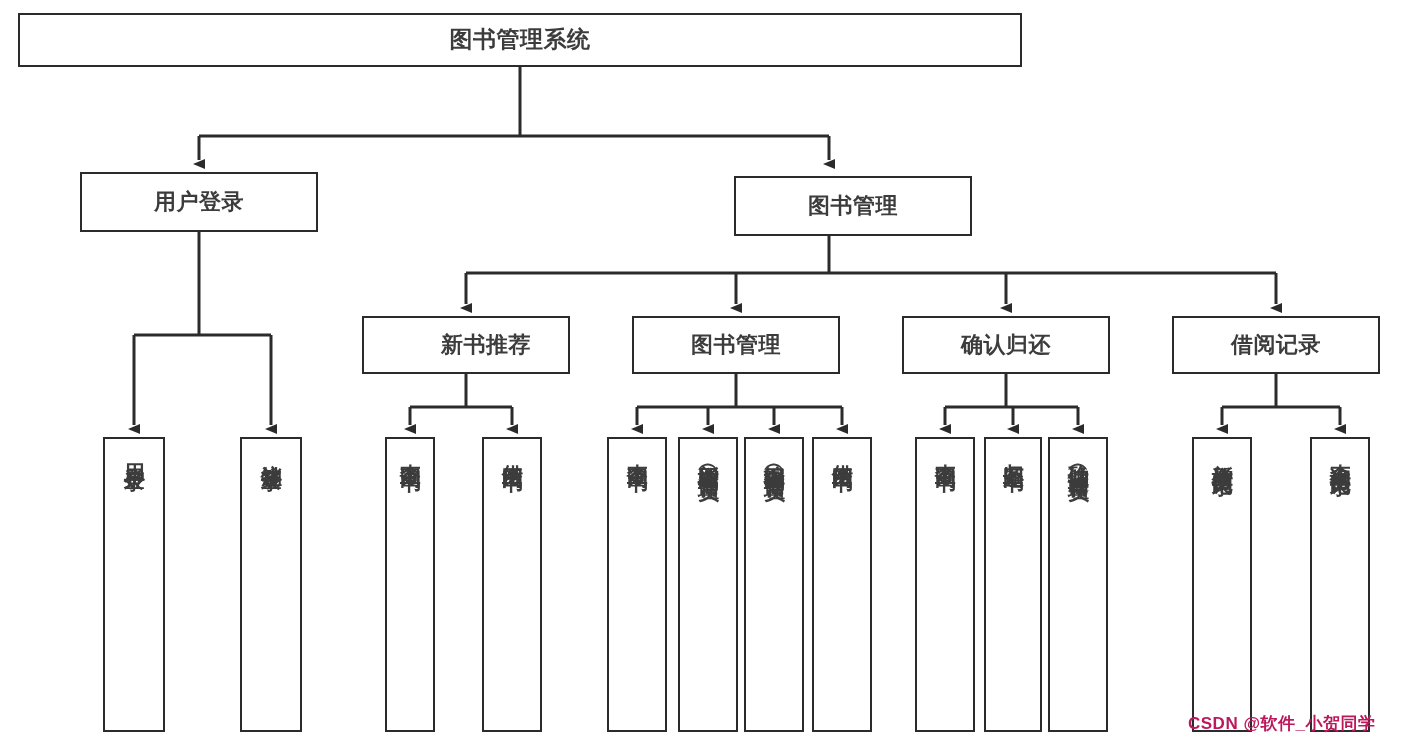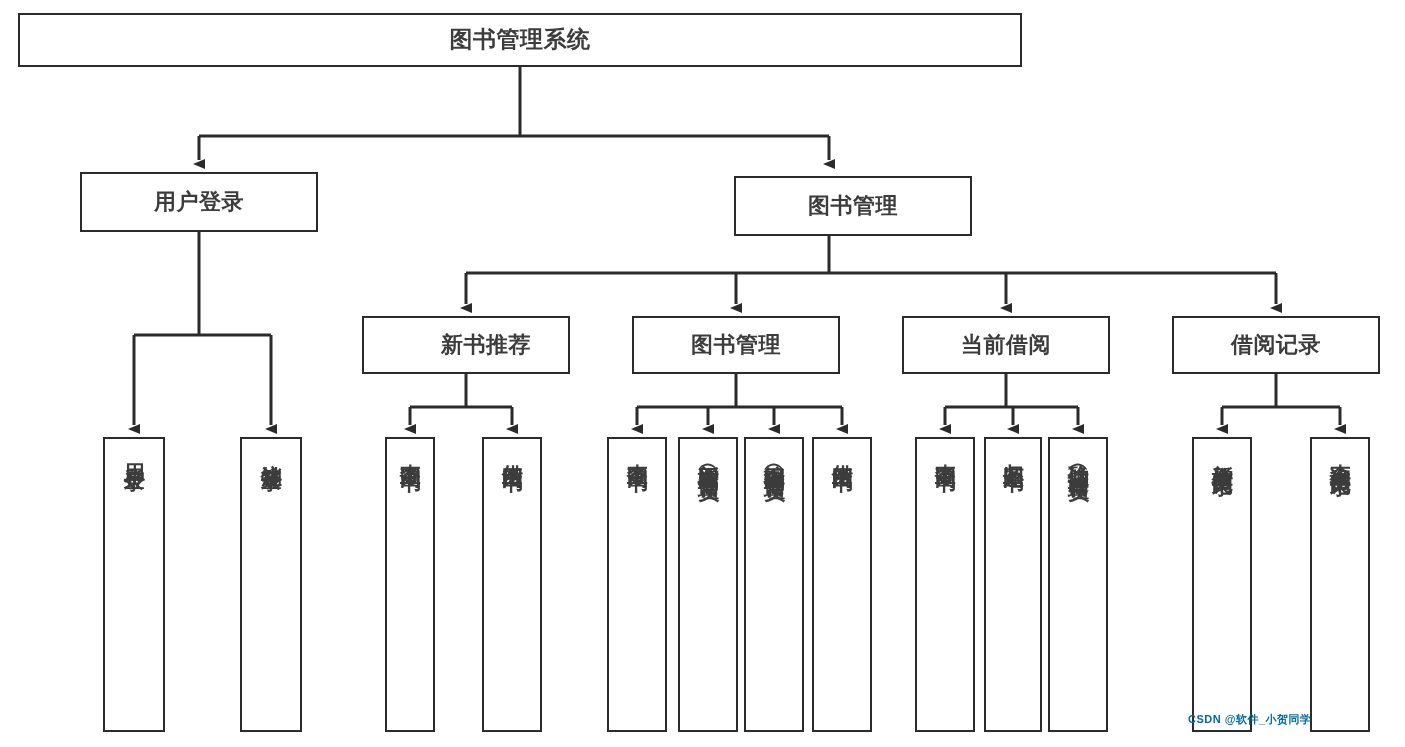--- a/index.html
+++ b/index.html
@@ -55,22 +55,22 @@
     text-orientation: upright;
     font-size: 21px;
     letter-spacing: 2.5px;
     white-space: nowrap;
   }
   .node.root .label { font-size: 23px; }
   .watermark {
     position: absolute;
     left: 1188px;
     top: 712px;
-    font-size: 11px;
-    color: #0369a1;
+    font-size: 17px;
+    color: #be185d;
     white-space: nowrap;
     z-index: 5;
     letter-spacing: 0.5px;
   }
 </style>
 </head>
 <body>
 
 <div id="diagram-root">
 
@@ -138,21 +138,21 @@
     <span class="label">图书管理</span>
   </div>
 
   <div class="node horiz" style="left:362px; top:316px; width:208px; height:58px;padding-left:40px;">
     <span class="label">新书推荐</span>
   </div>
   <div class="node horiz" style="left:632px; top:316px; width:208px; height:58px;">
     <span class="label">图书管理</span>
   </div>
   <div class="node horiz" style="left:902px; top:316px; width:208px; height:58px;">
-    <span class="label">当前借阅</span>
+    <span class="label">确认归还</span>
   </div>
   <div class="node horiz" style="left:1172px; top:316px; width:208px; height:58px;">
     <span class="label">借阅记录</span>
   </div>
 
   <div class="node vert" style="left:103px; top:437px; width:62px; height:295px;">
     <span class="label">用户登录</span>
   </div>
   <div class="node vert" style="left:240px; top:437px; width:62px; height:295px;">
     <span class="label">注销登录</span>

